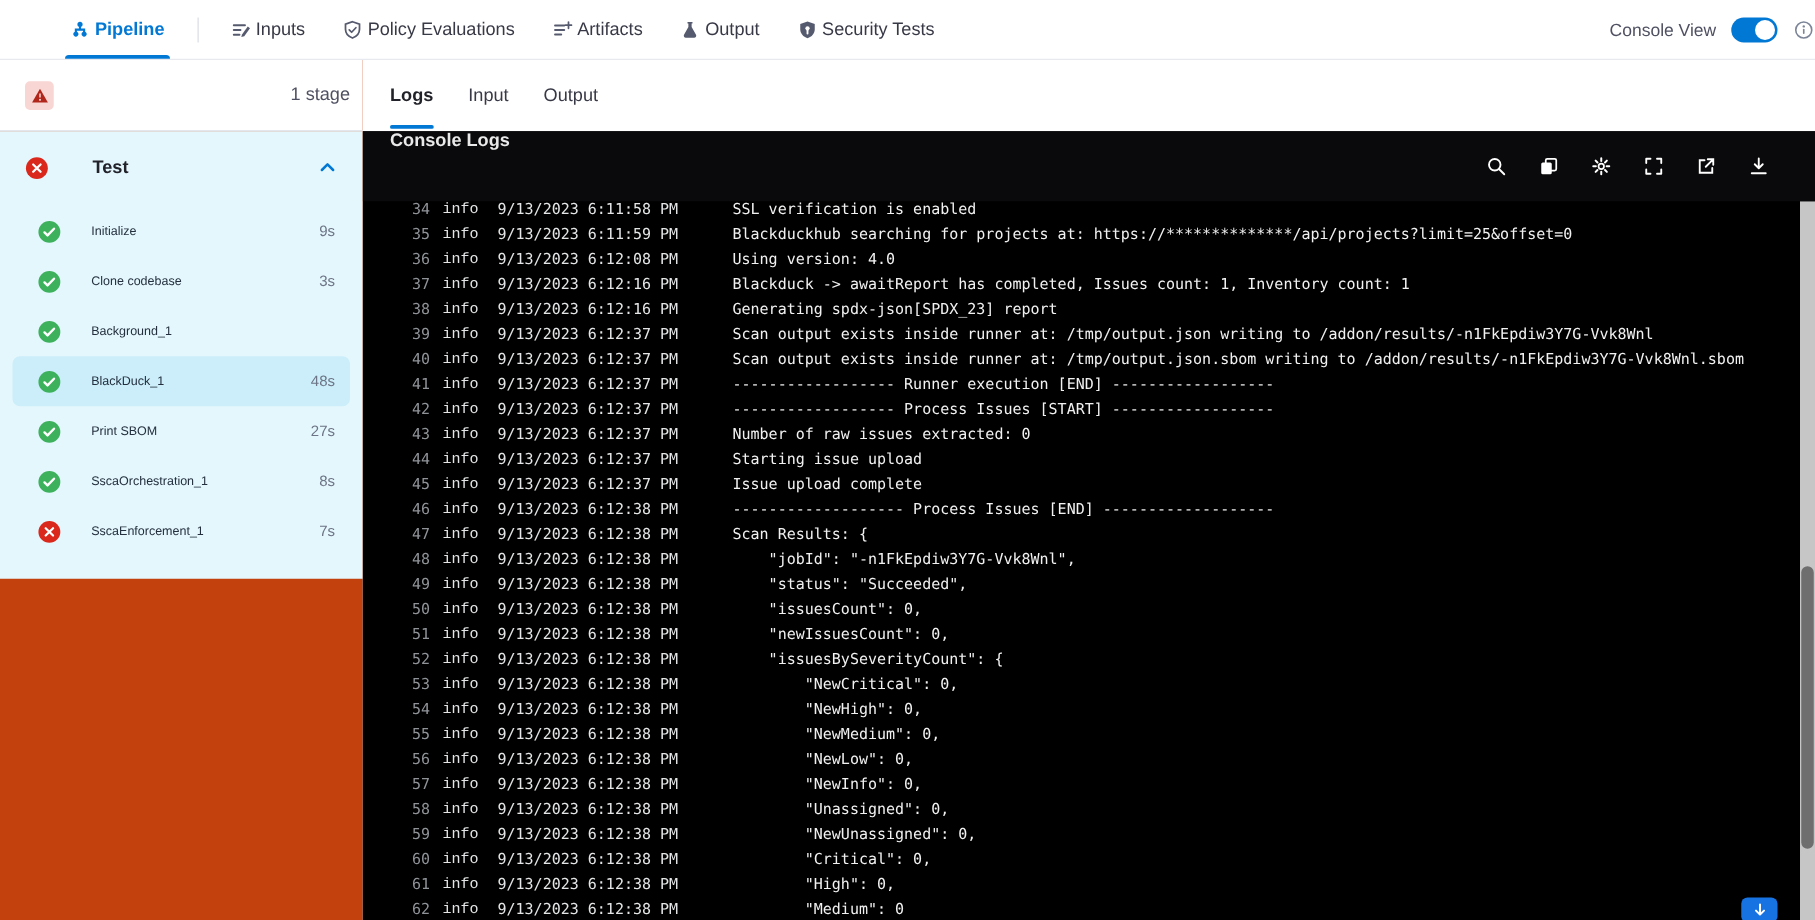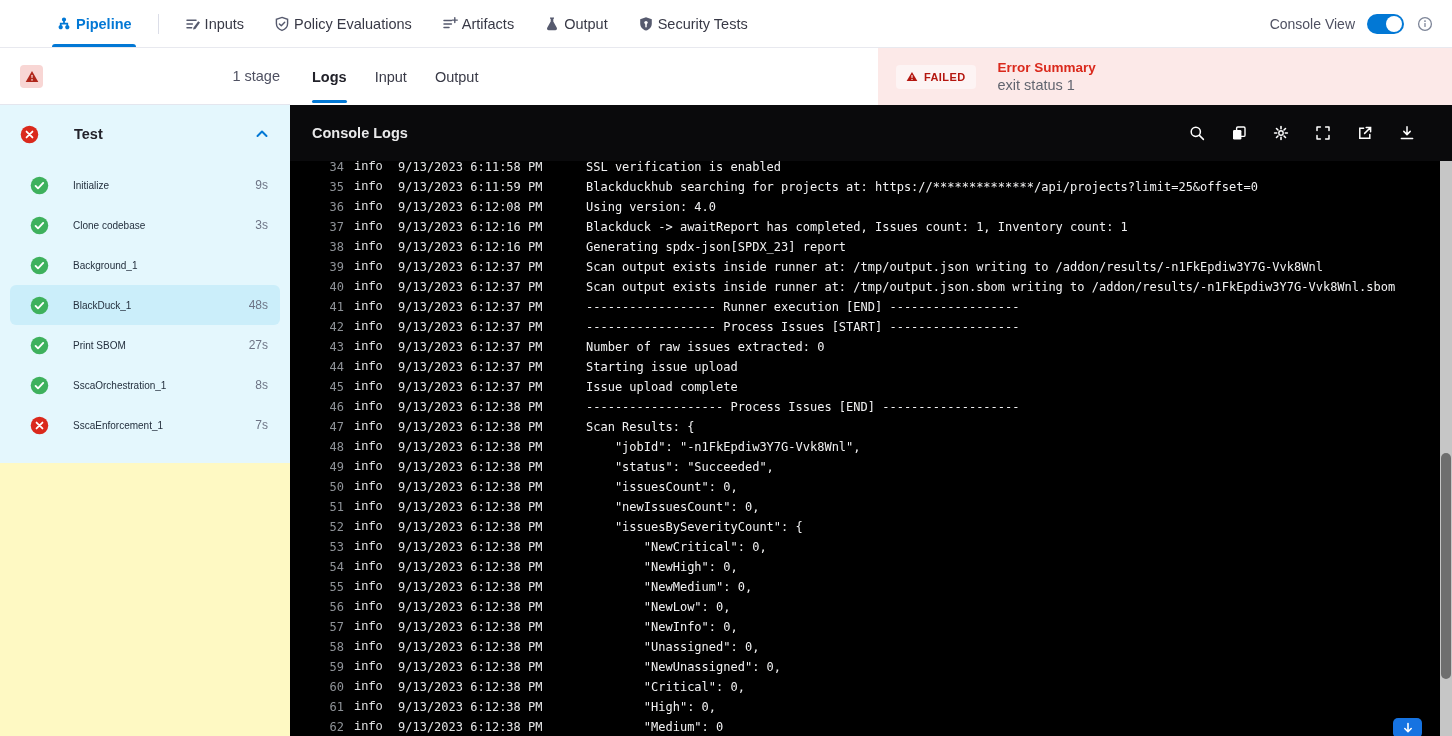--- a/index.html
+++ b/index.html
@@ -12,27 +12,27 @@
     border-bottom:1px solid #e8e9ef; display:flex; align-items:center; z-index:30; }
   .nav-tabs { display:flex; align-items:center; height:100%; padding-left:56px; }
   .nav-tab { display:flex; align-items:center; gap:4px; height:100%; position:relative;
     margin-right:30px; font-size:14.5px; color:#383946; font-weight:500; cursor:pointer; }
   .nav-tab .ticon { display:flex; align-items:center; color:#565a6e; }
   .nav-tab.active { color:#0278d5; font-weight:700; }
   .nav-tab.active .ticon { color:#0278d5; }
   .nav-tab.active::after { content:""; position:absolute; bottom:0; left:-4px; right:-4px;
     height:3px; background:#0278d5; border-radius:3px 3px 0 0; }
   .nav-divider { width:1px; height:20px; background:#dcdee8; margin:0 26px 0 -4px; }
-  .nav-right { margin-left:auto; display:flex; align-items:center; gap:12px; padding-right:18px; }
+  .nav-right { margin-left:auto; display:flex; align-items:center; gap:12px; }
   .console-view-label { font-size:14px; color:#4f5162; }
   .toggle { width:37px; height:20px; border-radius:10px; background:#0278d5; position:relative; cursor:pointer; }
   .toggle .knob { position:absolute; top:2px; right:2px; width:16px; height:16px; border-radius:50%; background:#fff; }
 
   
-  .sidebar { position:absolute; top:48px; left:0; width:290px; height:688px; background:#fef9c3; z-index:10; }
+  .sidebar { position:absolute; top:48px; left:0; width:290px; height:688px; background:#c2410c; z-index:10; }
   .stage-summary { height:57px; border-bottom:1px solid #e4e6ee; display:flex; align-items:center;
     padding:0 10px 0 20px; background:#fff; }
   .warn-chip { width:23px; height:23px; background:#f8d6d4; border-radius:4px;
     display:flex; align-items:center; justify-content:center; }
   .stage-count { margin-left:auto; font-size:14.5px; color:#4f5162; }
   .stage-panel { background:#e4f7fd; height:358px; }
   .stage-header { height:58px; display:flex; align-items:center; padding:0 20px; cursor:pointer;gap:23px; }
   .stage-name { margin-left:12px; font-size:14.5px; font-weight:600; color:#22222a; }
   .stage-chevron { margin-left:auto; display:flex; }
   .steps { padding:2px 0; }
@@ -55,21 +55,21 @@
     display:flex; align-items:center; padding-left:18px; }
   .failed-badge { display:flex; align-items:center; gap:6px; background:#fdf4f4; border-radius:4px;
     padding:6px 10px; font-size:11px; font-weight:700; letter-spacing:.4px; color:#b41710; }
   .error-texts { margin-left:22px; display:flex; flex-direction:column; gap:2px; }
   .error-title { font-size:13.5px; font-weight:600; color:#da291c; }
   .error-message { font-size:14.5px; color:#62656f; }
 
   
   .console { position:absolute; top:57px; left:0; width:1162px; height:631px; background:#000; }
   .console-header { position:absolute; top:0; left:0; right:0; height:56px; background:#0a0a0c;
-    display:flex; align-items:center; padding:0 22px; z-index:5; }
+    display:flex; padding:0 22px; z-index:5; }
   .console-title { font-size:14.5px; font-weight:700; color:#e9e9ea; }
   .console-toolbar { margin-left:auto; display:flex; align-items:center; gap:24px; padding-right:14px; }
   .tool-btn { width:18px; height:18px; display:flex; align-items:center; justify-content:center;
     color:#fff; cursor:pointer; }
 
   .log-viewport { position:absolute; top:56px; left:0; right:12px; bottom:0; overflow:hidden; }
   .log-list { margin-top:-4px; }
   .log-row { display:flex; height:20px; line-height:20px;
     font-family:"DejaVu Sans Mono", monospace; font-size:12px; white-space:pre; }
   .log-num { width:54px; text-align:right; color:#8f9398; flex:none; }
@@ -270,34 +270,20 @@
           <div class="main-tab active">
             <span>Logs</span>
           </div>
           <div class="main-tab">
             <span>Input</span>
           </div>
           <div class="main-tab">
             <span>Output</span>
           </div>
         </div>
-      <div class="error-panel">
-        <span class="failed-badge">
-          <svg width="12" height="11" viewBox="0 0 16 15">
-            <path d="M8 1.2L15.3 13.8H.7z" fill="#b41710"></path>
-            <rect x="7.25" y="5.4" width="1.5" height="4" rx=".7" fill="#fdf4f4"></rect>
-            <circle cx="8" cy="11.4" r="1" fill="#fdf4f4"></circle>
-          </svg>
-          <span>FAILED</span>
-        </span>
-        <div class="error-texts">
-          <span class="error-title">Error Summary</span>
-          <span class="error-message">exit status 1</span>
-        </div>
-      </div>
     </div>
 
     <div class="console">
       <div class="console-header">
         <span class="console-title">Console Logs</span>
         <div class="console-toolbar" id="console-toolbar">
             <span class="tool-btn">
               <svg width="16" height="16" viewBox="0 0 16 16" fill="none">
                 <circle cx="6.8" cy="6.8" r="4.6" stroke="currentColor" stroke-width="1.5"></circle>
                 <path d="M10.4 10.4L14.4 14.4" stroke="currentColor" stroke-width="1.5" stroke-linecap="round"></path>

